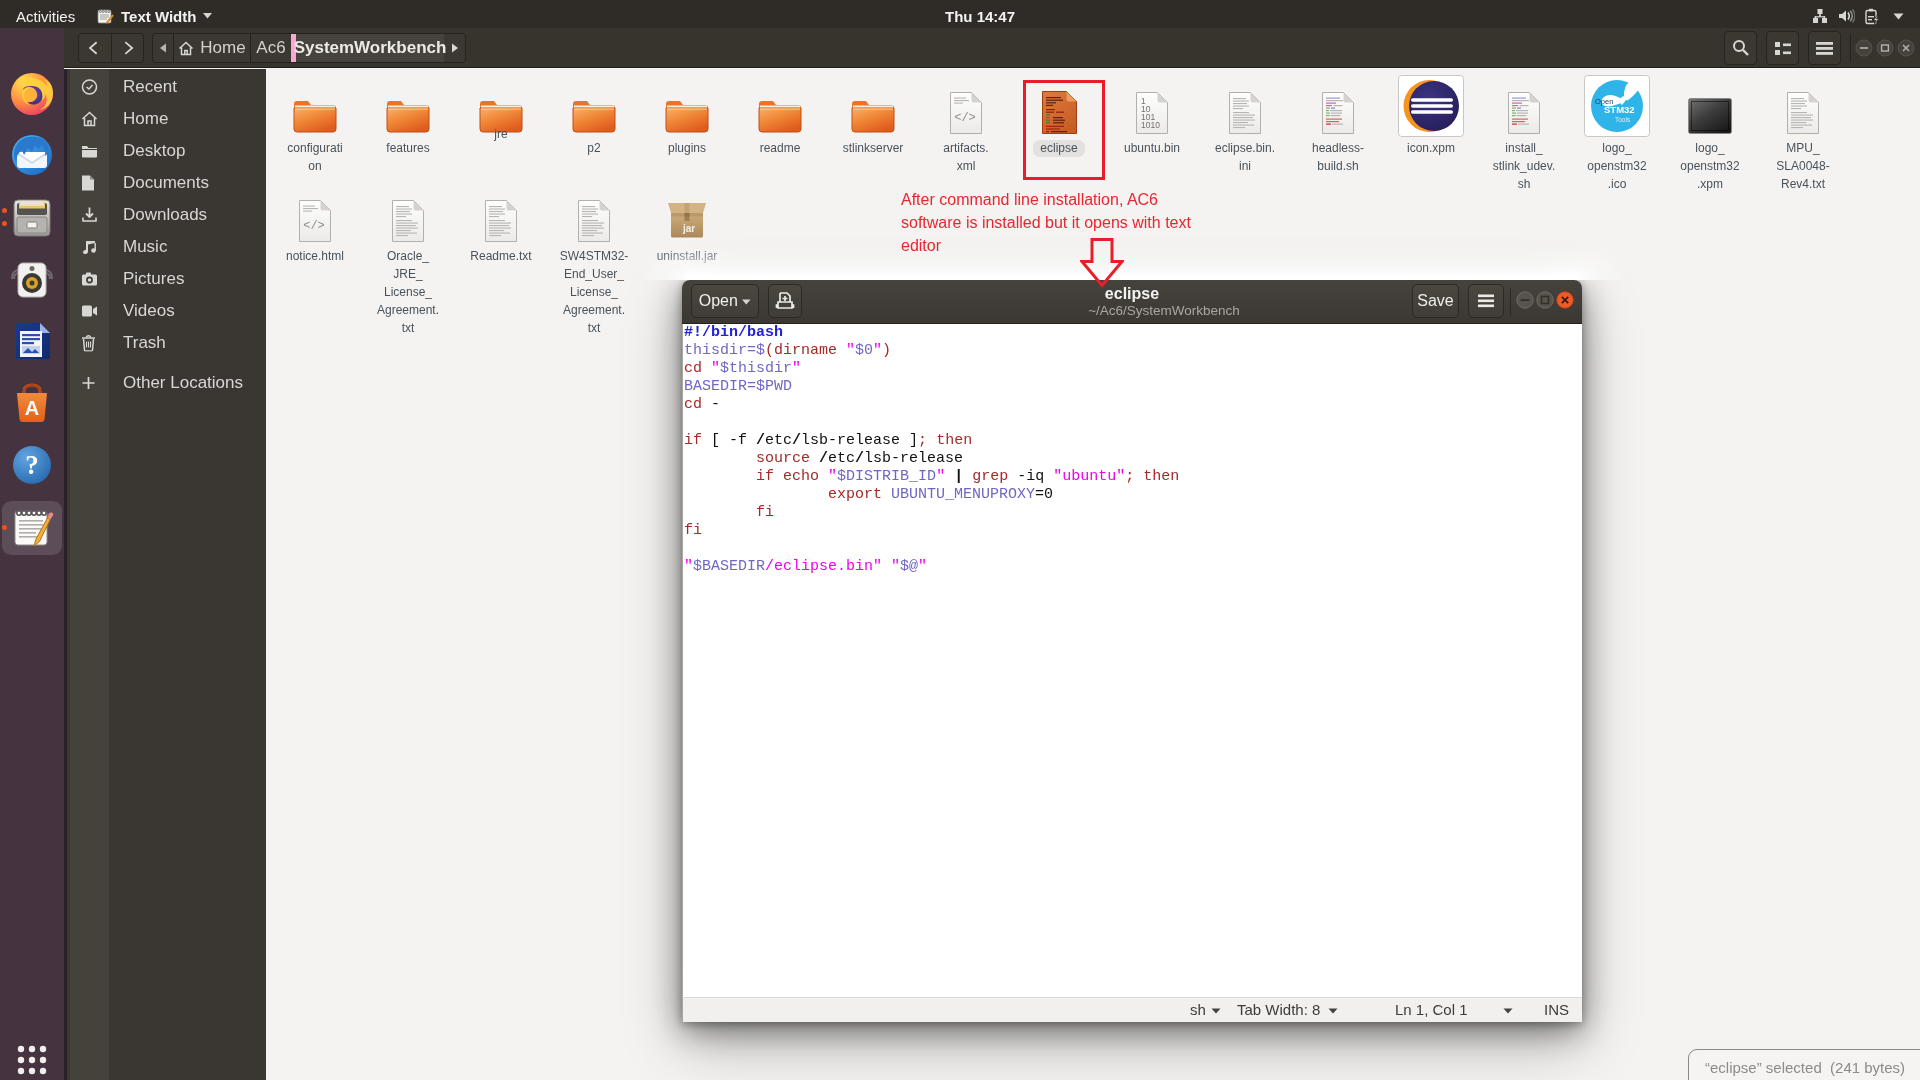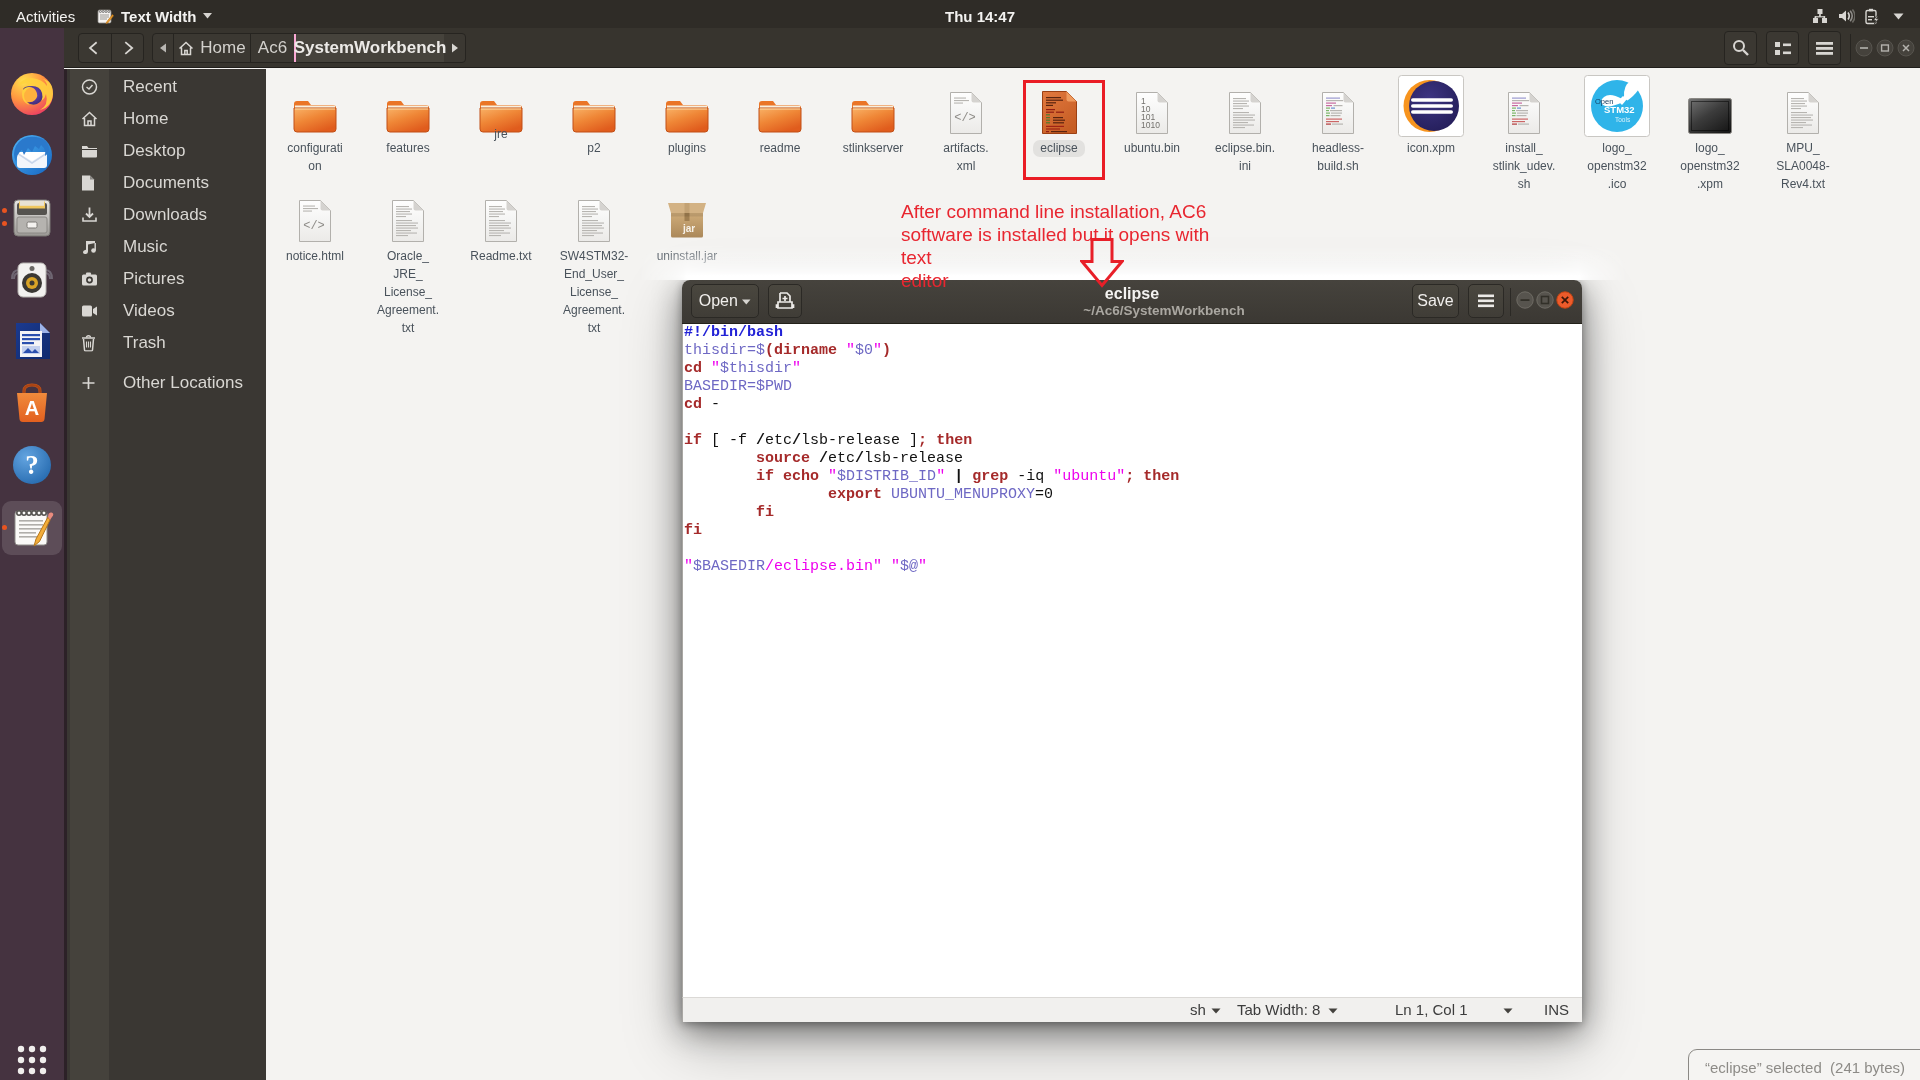--- a/index.html
+++ b/index.html
@@ -31,29 +31,29 @@
   .gitem { position:absolute; width:92px; text-align:center; color:#49525b; font-size:12px; line-height:18px; }
 
   
   #gedit { position:absolute; left:682px; top:280px; width:900px; height:742px; border-radius:8px 8px 0 0;
            box-shadow: 0 8px 30px rgba(0,0,0,.42), 0 20px 60px rgba(0,0,0,.28), 0 2px 8px rgba(0,0,0,.3); z-index:20; }
   #gedit-header { position:absolute; left:0; top:0; width:900px; height:44px; border-radius:8px 8px 0 0;
            background:linear-gradient(#46433d, #3b3833); border-bottom:1px solid #232119; }
   #gedit-body { position:absolute; left:0; top:44px; width:900px; height:673px; background:#ffffff; border-left:1px solid #a9a7a3; }
   #gedit-status { position:absolute; left:0; top:717px; width:900px; height:25px; background:#f1f0ee; border-top:1px solid #dbd9d6; border-left:1px solid #a9a7a3; color:#3c3c3c; font-size:15px; }
   #code { position:absolute; left:1px; top:0; font-family:"Liberation Mono", monospace; font-size:15px; line-height:18px; white-space:pre; color:#111111; }
-  .k  { color:#a52a2a; font-weight:bold; }
+  .k  { color:#a52a2a; font-weight:normal; }
   .cm { color:#2222d6; font-weight:bold; }
   .v  { color:#6e68c4; }
   .s  { color:#ee00ee; }
   .bb { font-weight:bold; }
 
   
   #redrect { position:absolute; left:1023px; top:80px; width:82px; height:100px; border:3px solid #ea1c25; z-index:30; }
-  #redtext { position:absolute; left:901px; top:188px; width:340px; color:#e82630; font-size:19px; line-height:23px; z-index:30;margin-top:12px; }
+  #redtext { position:absolute; left:901px; top:188px; width:340px; color:#e82630; font-size:16px; line-height:23px; z-index:30; }
   #glow { position:absolute; left:638px; top:244px; width:990px; height:36px; background:linear-gradient(rgba(255,255,255,0), rgba(255,255,255,1) 88%);
           -webkit-mask-image:linear-gradient(to right, transparent, #000 5%, #000 95%, transparent); z-index:21; }
 
   
   #notif { position:absolute; left:1688px; top:1049px; width:240px; height:40px; background:#f5f4f2; border:1px solid #8b8985; border-radius:9px 0 0 0; color:#8d8b87; font-size:15px; z-index:45; }
 </style>
 </head>
 <body>
   <div id="panel">
     <div class="item" style="left:16px;">Activities</div>
@@ -267,21 +267,21 @@
           <svg width="8" height="10" viewBox="0 0 8 10">
             <path d="M7 0.5 v9 L1 5 z" fill="#b8b6b2"></path>
           </svg>
         </div>
         <div style="width:77px; border-right:1px solid #262420; display:flex; align-items:center; justify-content:center;">
           <svg width="16" height="15" viewBox="0 0 16 15" style="margin-right:6px;">
             <path d="M1.5 7.5 L8 1.5 L14.5 7.5 M3.5 6.5 V13.5 H12.5 V6.5 M6.8 13.5 V9.5 H9.2 V13.5" stroke="#d8d6d2" stroke-width="1.5" fill="none"></path>
           </svg>
           Home
         </div>
-        <div style="width:45px; border-right:2px solid #f9a8d4; display:flex; align-items:center; justify-content:center;">Ac6</div>
+        <div style="width:45px; border-right:5px solid #f9a8d4; display:flex; align-items:center; justify-content:center;">Ac6</div>
         <div style="width:148px; background:#46433c; display:flex; align-items:center; justify-content:center; font-weight:bold; color:#eceae7;">SystemWorkbench</div>
         <div style="flex:1; display:flex; align-items:center; justify-content:center;">
           <svg width="8" height="10" viewBox="0 0 8 10">
             <path d="M1 0.5 v9 L7 5 z" fill="#d8d6d2"></path>
           </svg>
         </div>
       </div>
 
       <div class="fbtn" style="left:1660px; top:3px; width:33px; height:34px;">
         <svg width="31" height="32" viewBox="0 0 31 32">
@@ -665,21 +665,21 @@
       <div style="position:absolute; left:9px; top:4px; width:68px; height:34px; background:linear-gradient(#4a473f,#403d37); border:1px solid #2b2925; border-radius:5px; color:#f0eeec; font-size:16px; display:flex; align-items:center; justify-content:center;">Open&nbsp;<svg width="9" height="6" viewBox="0 0 9 6" style="margin-top:2px;">
           <path d="M0 0.5 h8.5 l-4.2 5 z" fill="#d6d4d0"></path>
         </svg></div>
       <div style="position:absolute; left:86px; top:4px; width:34px; height:34px; background:linear-gradient(#4a473f,#403d37); border:1px solid #2b2925; border-radius:5px;">
         <svg width="32" height="32" viewBox="0 0 32 32">
           <path d="M11 8 h7 l3 3 v6 M11 8 v9 M9 17 h14 v6 h-14 z M9 20 h-1.5 v3 M23 20 h1.5 v3" stroke="#eceae7" stroke-width="1.7" fill="none"></path>
           <path d="M16 11 v5 M13.5 13.5 h5" stroke="#eceae7" stroke-width="1.7"></path>
         </svg>
       </div>
       <div style="position:absolute; left:0; top:5px; width:900px; text-align:center; color:#f4f3f1; font-size:16px; font-weight:bold;">eclipse</div>
-      <div style="position:absolute; left:0; top:23px; width:964px; text-align:center; color:#aaa7a1; font-size:13.5px;font-weight:bold;">~/Ac6/SystemWorkbench</div>
+      <div style="position:absolute; left:0; top:23px; width:964px; text-align:center; color:#aaa7a1; font-size:13.5px;">~/Ac6/SystemWorkbench</div>
       <div style="position:absolute; left:730px; top:4px; width:47px; height:34px; background:linear-gradient(#4a473f,#403d37); border:1px solid #2b2925; border-radius:5px; color:#f0eeec; font-size:16px; display:flex; align-items:center; justify-content:center;">Save</div>
       <div style="position:absolute; left:786px; top:4px; width:36px; height:34px; background:linear-gradient(#4a473f,#403d37); border:1px solid #2b2925; border-radius:5px;">
         <svg width="34" height="32" viewBox="0 0 34 32" fill="#eceae7">
           <rect x="9" y="9.5" width="16" height="2.6"></rect>
           <rect x="9" y="14.5" width="16" height="2.6"></rect>
           <rect x="9" y="19.5" width="16" height="2.6"></rect>
         </svg>
       </div>
       <div style="position:absolute; left:828px; top:8px; width:1px; height:28px; background:#2b2925;"></div>
       <svg style="position:absolute; left:834px; top:11px;" width="18" height="18" viewBox="0 0 18 18">

